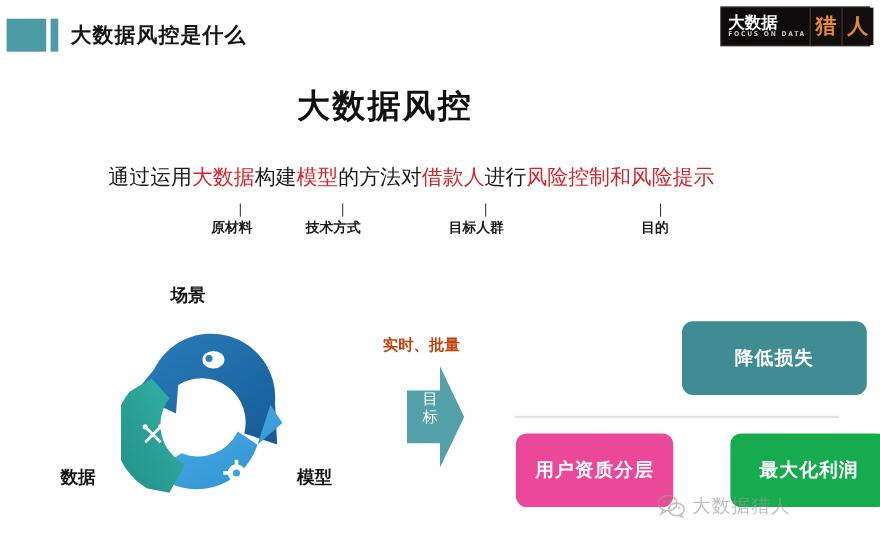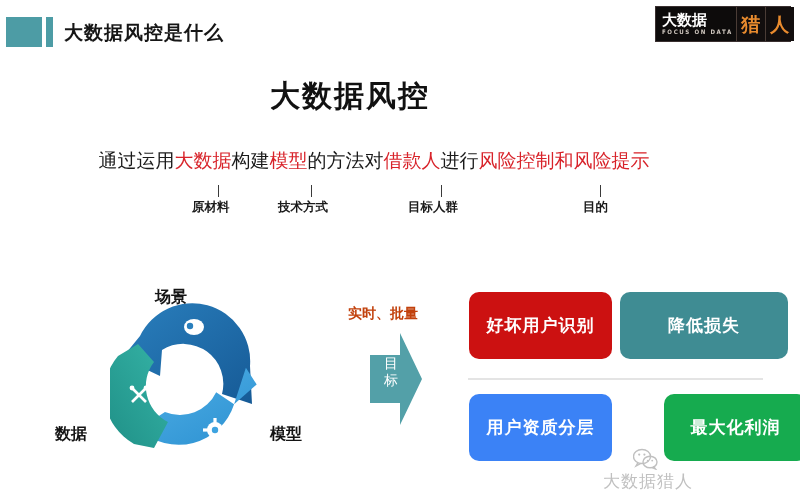--- a/index.html
+++ b/index.html
@@ -39,43 +39,43 @@
   .sentence .hl{color:#d8232a;}
 
   
   .tick{position:absolute;width:1px;height:12px;background:#3a3a3a;top:185px;}
   .sublabel{position:absolute;top:199px;font-size:12.5px;font-weight:bold;color:#1a1a1a;
     text-align:center;white-space:nowrap;}
 
   
   .cycle{position:absolute;left:110px;top:296px;width:152px;height:166px;}
   .cyc-label{position:absolute;font-size:16px;font-weight:bold;color:#141414;white-space:nowrap;}
-  #lbl-scene{left:155px;top:259px;margin-top:28px;}
+  #lbl-scene{left:155px;top:259px;}
   #lbl-data{left:55px;top:424px;}
   #lbl-model{left:270px;top:424px;}
 
   
   .arrow-label{position:absolute;left:348px;top:305px;font-size:14px;font-weight:bold;color:#c2410c;
     white-space:nowrap;}
   .arrow{position:absolute;left:370px;top:333px;width:52px;height:92px;}
   .arrow-text{position:absolute;left:376px;top:355px;width:22px;font-size:14px;color:#ffffff;
     line-height:17px;text-align:right;font-weight:normal;}
 
   
   .card{position:absolute;border-radius:10px;display:flex;align-items:center;justify-content:center;
     color:#ffffff;font-size:17px;font-weight:bold;letter-spacing:1px;}
   #card-0{left:469px;top:292px;width:143px;height:67px;background:#cc1111;}
   #card-1{left:620px;top:292px;width:168px;height:67px;background:#3f8c93;}
-  #card-2{left:469px;top:394px;width:143px;height:67px;background:#3b82f6;}
+  #card-2{left:469px;top:394px;width:143px;height:67px;background:#ec4899;}
   #card-3{left:620px;top:394px;width:143px;height:67px;background:#16ab4f;margin-left:44px;}
   .card-divider{position:absolute;left:468px;top:378px;width:295px;height:2px;background:#e4e4e4;}
 
   
   .watermark{position:absolute;left:598px;top:448px;display:flex;align-items:center;
-    opacity:.62;pointer-events:none;flex-direction:column;}
+    opacity:.62;pointer-events:none;}
   .wm-text{margin-left:5px;font-size:17px;color:#9a9a9a;font-weight:normal;letter-spacing:1px;}
 </style>
 </head>
 <body>
 
 <div class="slide">
 
   <div class="header">
     <div class="hdr-block"></div>
     <div class="hdr-bar"></div>
@@ -170,21 +170,20 @@
   <div class="cyc-label" id="lbl-model">模型</div>
 
   <div class="arrow-label">实时、批量</div>
   <div class="arrow">
     <svg width="52" height="92" viewBox="0 0 52 92">
       <path d="M 0 22 L 30 22 L 30 0 L 52 46 L 30 92 L 30 70 L 0 70 Z" fill="#53a0a8"></path>
     </svg>
   </div>
   <div class="arrow-text">目标</div>
 
-  <div class="card" id="card-0">好坏用户识别</div>
   <div class="card" id="card-1">降低损失</div>
   <div class="card-divider"></div>
   <div class="card" id="card-2">用户资质分层</div>
   <div class="card" id="card-3">最大化利润</div>
 
   <div class="watermark">
     <svg width="26" height="22" viewBox="0 0 26 22">
       <ellipse cx="9" cy="8.5" rx="8.5" ry="7" fill="none" stroke="#9a9a9a" stroke-width="1.4"></ellipse>
       <path d="M 5 14.5 L 3 18 L 7.5 15.6" fill="none" stroke="#9a9a9a" stroke-width="1.4"></path>
       <circle cx="6.2" cy="6.6" r="1.1" fill="#9a9a9a"></circle>

